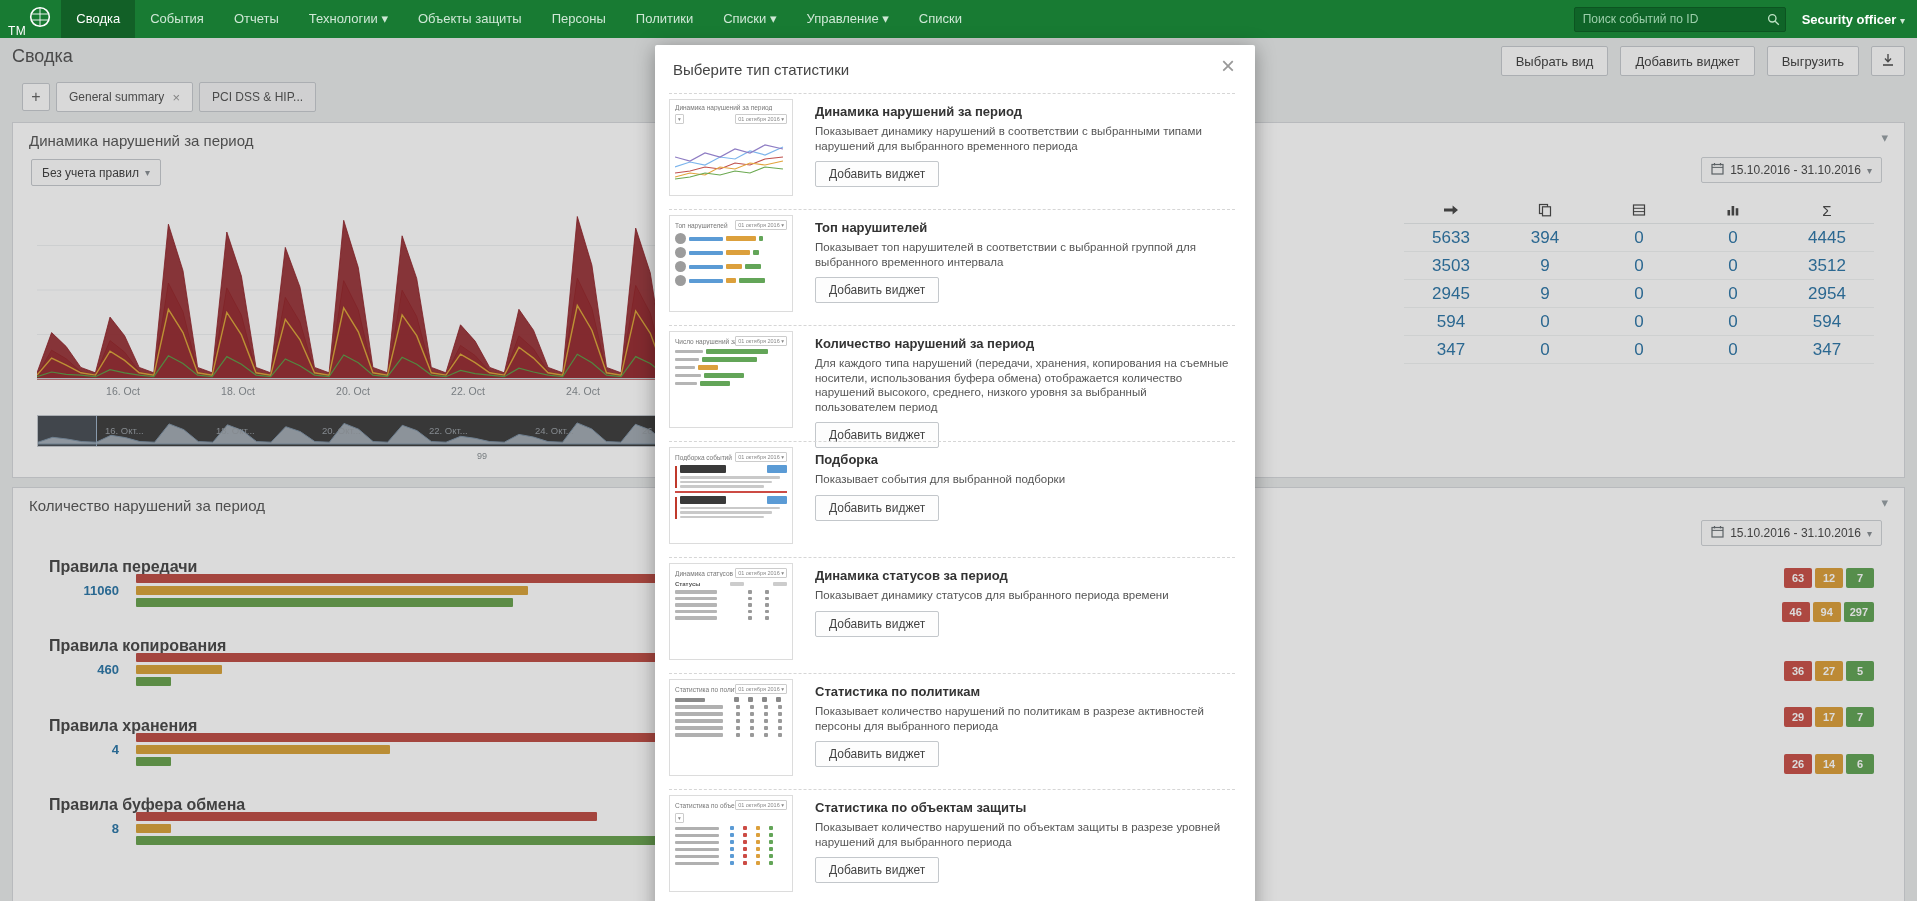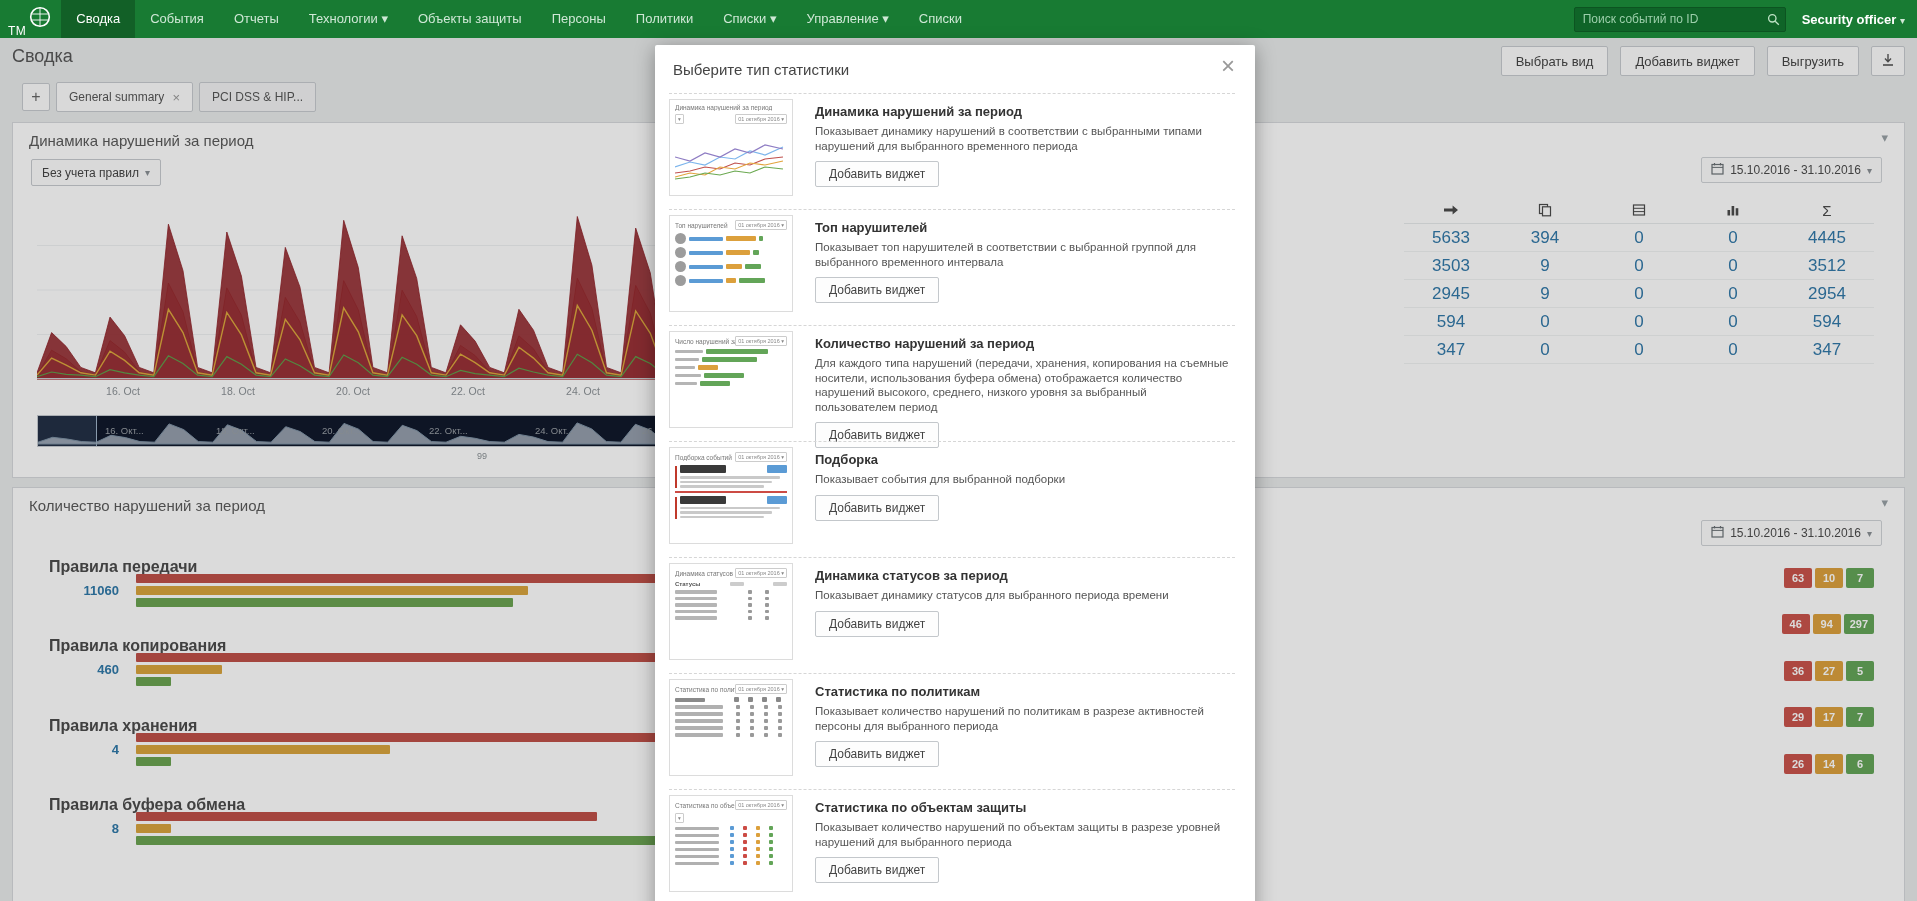--- a/index.html
+++ b/index.html
@@ -41,21 +41,21 @@
   .collapse{position:absolute;right:16px;top:7px;color:#98a0a5;font-size:13px;cursor:pointer;}
   .date-chip{position:absolute;right:22px;display:flex;align-items:center;gap:6px;height:24px;padding:0 9px;border:1px solid #d0d4d8;border-radius:2px;background:#fdfdfd;font-size:12px;color:#4a4a4a;cursor:pointer;}
   #widget1 .date-chip{top:34px;}
   #widget2 .date-chip{top:32px;}
   .filter-btn{position:absolute;left:18px;top:36px;height:25px;display:flex;align-items:center;gap:6px;padding:0 10px;background:#fdfdfd;border:1px solid #c7cbcf;border-radius:2px;font-size:12px;color:#444;cursor:pointer;}
   .caret{color:#8a9095;font-size:10px;}
 
   
   #chart-svg{position:absolute;left:24px;top:78px;}
   .xlab{position:absolute;top:262px;transform:translateX(-50%);font-size:10.5px;color:#8a9095;white-space:nowrap;}
-  #brush{position:absolute;left:24px;top:292px;width:920px;height:32px;border:1px solid #c6cbd1;background:#0f172a;box-sizing:border-box;}
+  #brush{position:absolute;left:24px;top:292px;width:920px;height:32px;border:1px solid #c6cbd1;background:#404040;box-sizing:border-box;}
   .brush-sel{position:absolute;left:0;top:0;bottom:0;width:58px;background:rgba(120,155,195,.18);border-right:1px solid #9fb3c8;}
   .brush-lab{position:absolute;top:9px;font-size:9.5px;color:#9aa0a6;white-space:nowrap;}
   .brush-note{position:absolute;left:464px;top:328px;font-size:9px;color:#8a9095;}
 
   
   #t1{position:absolute;top:74px;right:30px;width:470px;}
   .t1-head{display:flex;height:26px;align-items:center;border-bottom:1px solid #e7eaec;}
   .t1-head .t1-cell{display:flex;justify-content:center;align-items:center;color:#4a4a4a;}
   .t1-row{display:flex;height:27px;align-items:center;border-bottom:1px solid #f0f2f3;}
   .t1-cell{width:94px;text-align:center;font-size:17px;color:#3178a8;cursor:pointer;}
@@ -330,24 +330,24 @@
           <div class="bg-label">Правила буфера обмена</div>
           <div class="bg-value">8</div>
           <div class="bar red" style="width: 461px;"></div>
           <div class="bar yellow" style="width: 35px;"></div>
           <div class="bar green" style="width: 630px;"></div>
         </div>
       </div>
     <div id="badge-rows">
         <div class="badge-row" style="top: 80px;">
           <span class="badge b-red">63</span>
-          <span class="badge b-yellow">10</span>
+          <span class="badge b-yellow">12</span>
           <span class="badge b-green">7</span>
         </div>
-        <div class="badge-row" style="top: 126px; border-radius: 8px;">
+        <div class="badge-row" style="top: 114px; border-radius: 8px;">
           <span class="badge b-red">46</span>
           <span class="badge b-yellow">94</span>
           <span class="badge b-green">297</span>
         </div>
         <div class="badge-row" style="top: 173px;">
           <span class="badge b-red">36</span>
           <span class="badge b-yellow">27</span>
           <span class="badge b-green">5</span>
         </div>
         <div class="badge-row" style="top: 219px;">

